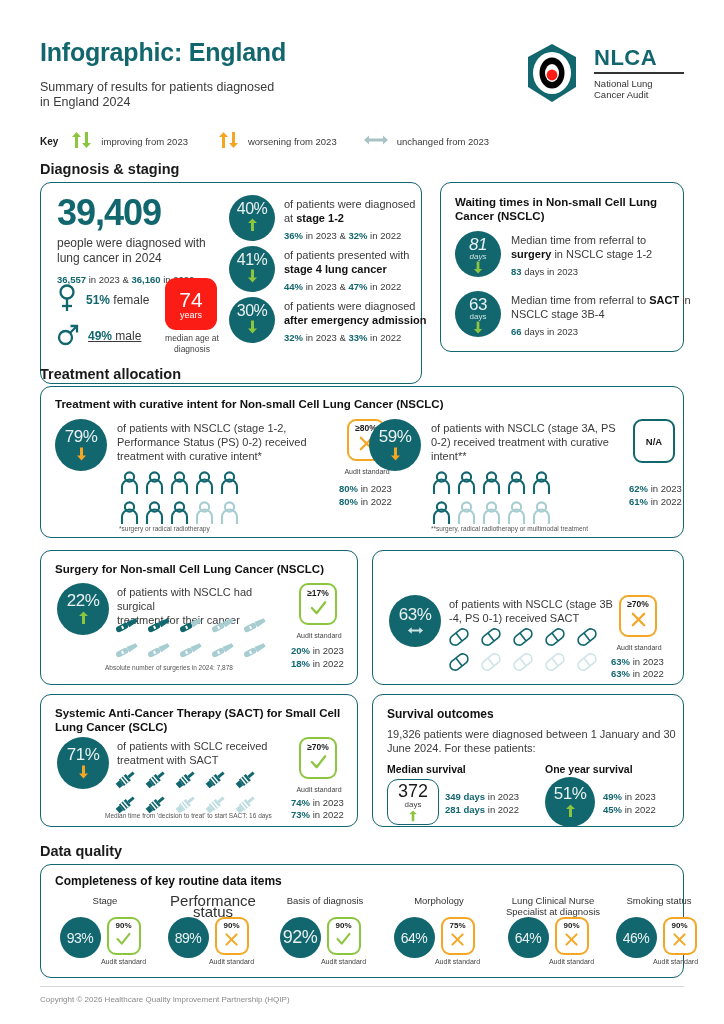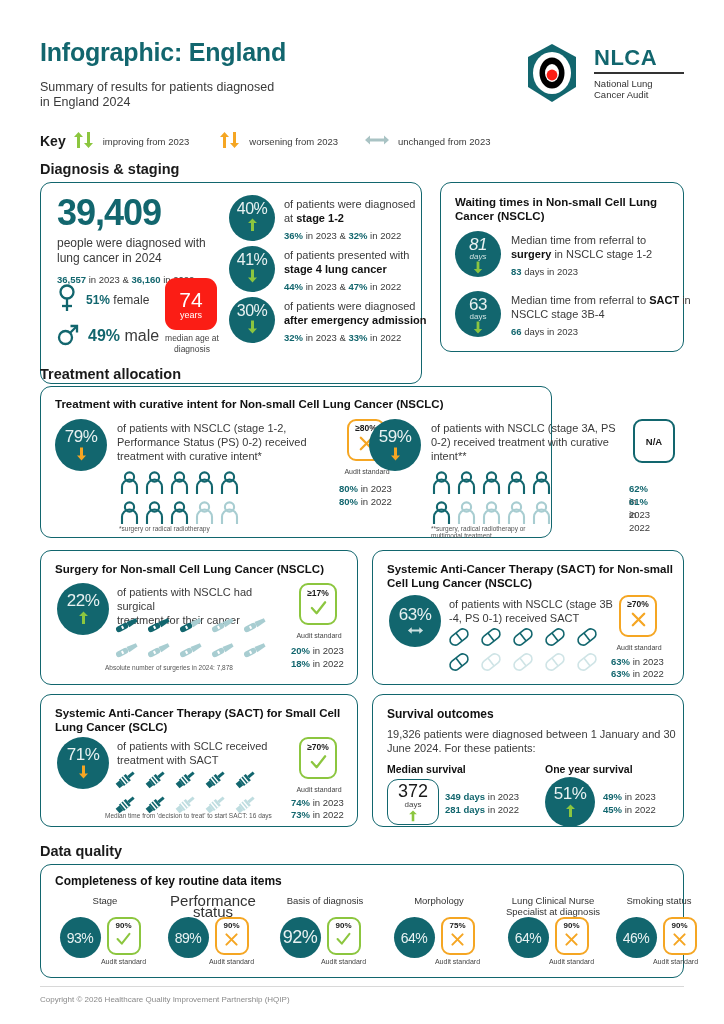--- a/index.html
+++ b/index.html
@@ -15,21 +15,21 @@
   .title{font-size:25px;font-weight:bold;color:#12666e;letter-spacing:-.2px;margin:0;}
   .subtitle{font-size:12.5px;color:#3a3a3a;line-height:15px;margin-top:13px;}
   .logo{position:absolute;right:0px;top:4px;display:flex;align-items:center;gap:10px;}
   .logo-mark{width:64px;height:64px;position:relative;}
   .logo-txt .nlca{font-size:22px;font-weight:bold;color:#12666e;letter-spacing:.5px;line-height:22px;}
   .logo-rule{width:90px;height:1.3px;background:#333;margin:3px 0 4px 0;}
   .logo-txt .sub{font-size:9.5px;color:#333;line-height:11.5px;}
 
   
   .keyrow{position:absolute;left:40px;top:131px;display:flex;align-items:center;gap:0px;font-size:9px;}
-  .key-label{font-weight:bold;font-size:14px;color:#1a1a1a;margin-right:3px;}
+  .key-label{font-weight:bold;font-size:10px;color:#1a1a1a;margin-right:9px;}
   .key-item{display:flex;align-items:center;margin-right:26px;}
   .key-item .kt{font-size:9.5px;color:#3a3a3a;margin-left:8px;}
 
   
   .sec-h{position:absolute;font-size:14.5px;font-weight:bold;color:#1a1a1a;}
 
   
   .card{position:absolute;border:1.6px solid #12666e;border-radius:11px;background:#fff;box-sizing:border-box;}
   .card-title{font-size:11.5px;font-weight:bold;color:#111;line-height:14px;}
 
@@ -162,21 +162,21 @@
     <div style="position:absolute;left:16px;top:138px;display:flex;align-items:center;gap:9px;">
       <span>
         <svg width="22" height="26" viewBox="0 0 22 26">
             <g fill="none" stroke="#12666e" stroke-width="2.3">
           <circle cx="8.5" cy="16.5" r="6.5"></circle>
               <line x1="13.5" y1="11.5" x2="20" y2="5"></line>
               <polyline points="13.5,5 20,5 20,11.5"></polyline>
         </g>
           </svg>
       </span>
-      <span style="font-size:16px;color:#3a3a3a;">
+      <span style="font-size:12px;color:#3a3a3a;text-decoration:underline;">
         <b style="color:#12666e;">49%</b><span> male</span>
       </span>
     </div>
 
     <div style="position:absolute;left:124px;top:95px;width:52px;height:52px;background:#fb1d15;border-radius:11px;display:flex;flex-direction:column;align-items:center;justify-content:center;color:#fff;">
       <div style="font-size:21px;line-height:21px;">74</div>
       <div style="font-size:9px;">years</div>
     </div>
     <div style="position:absolute;left:108px;top:150px;width:86px;text-align:center;font-size:8.5px;color:#444;line-height:10.5px;">
       <div>median age at</div>
@@ -273,21 +273,21 @@
         <div class="body-txt"><span>Median time from referral to </span><b>SACT</b><span> in NSCLC stage 3B-4</span></div>
         <div class="yrline" style="margin-top:4px;">
           <b>66</b><span> days in 2023</span>
         </div>
       </div>
     </div>
   </div>
 
   <div class="sec-h" style="left:40px;top:366px;">Treatment allocation</div>
 
-  <div class="card" style="left:40px;top:386px;width:512px;height:152px;">
+  <div class="card" style="left:40px;top:386px;width:644px;height:152px;">
     <div class="card-title" style="position:absolute;left:14px;top:10px;">Treatment with curative intent for Non-small Cell Lung Cancer (NSCLC)</div>
 
     <div class="circ" style="width:52px;height:52px;position:absolute;left:14px;top:32px;">
       <span class="num" style="font-size:17px;margin-top:-3px;">79%</span>
       <span>
         <svg class="arw" width="13" height="14" viewBox="0 0 13 14">
             <path d="M5 0.5 L5 8.5 L2 8.5 L6.5 13.5 L11 8.5 L8 8.5 L8 0.5 Z" fill="#f5a623"></path>
           </svg>
       </span>
     </div>
@@ -582,24 +582,20 @@
     <div class="aud" style="position:absolute;left:250px;top:78px;width:56px;">Audit standard</div>
     <div class="yrline" style="position:absolute;left:250px;top:93px;">
       <b>20%</b><span> in 2023</span>
     </div>
     <div class="yrline" style="position:absolute;left:250px;top:106px;">
       <b>18%</b><span> in 2022</span>
     </div>
   </div>
 
   <div class="card" style="left:372px;top:550px;width:312px;height:135px;">
-    <div class="card-title" style="position:absolute;left:14px;top:11px;width:290px;">
-      <div>Systemic Anti-Cancer Therapy (SACT) for Non-small</div>
-      <div>Cell Lung Cancer (NSCLC)</div>
-    </div>
 
     <div class="circ" style="width:52px;height:52px;position:absolute;left:16px;top:44px;">
       <span class="num" style="font-size:17px;margin-top:-2px;">63%</span>
       <span>
         <svg class="arw" width="17" height="11" viewBox="0 0 18 11">
             <path d="M1 5.5 L5 2 L5 4.4 L13 4.4 L13 2 L17 5.5 L13 9 L13 6.6 L5 6.6 L5 9 Z" fill="#cfe2e2"></path>
           </svg>
       </span>
     </div>
 

